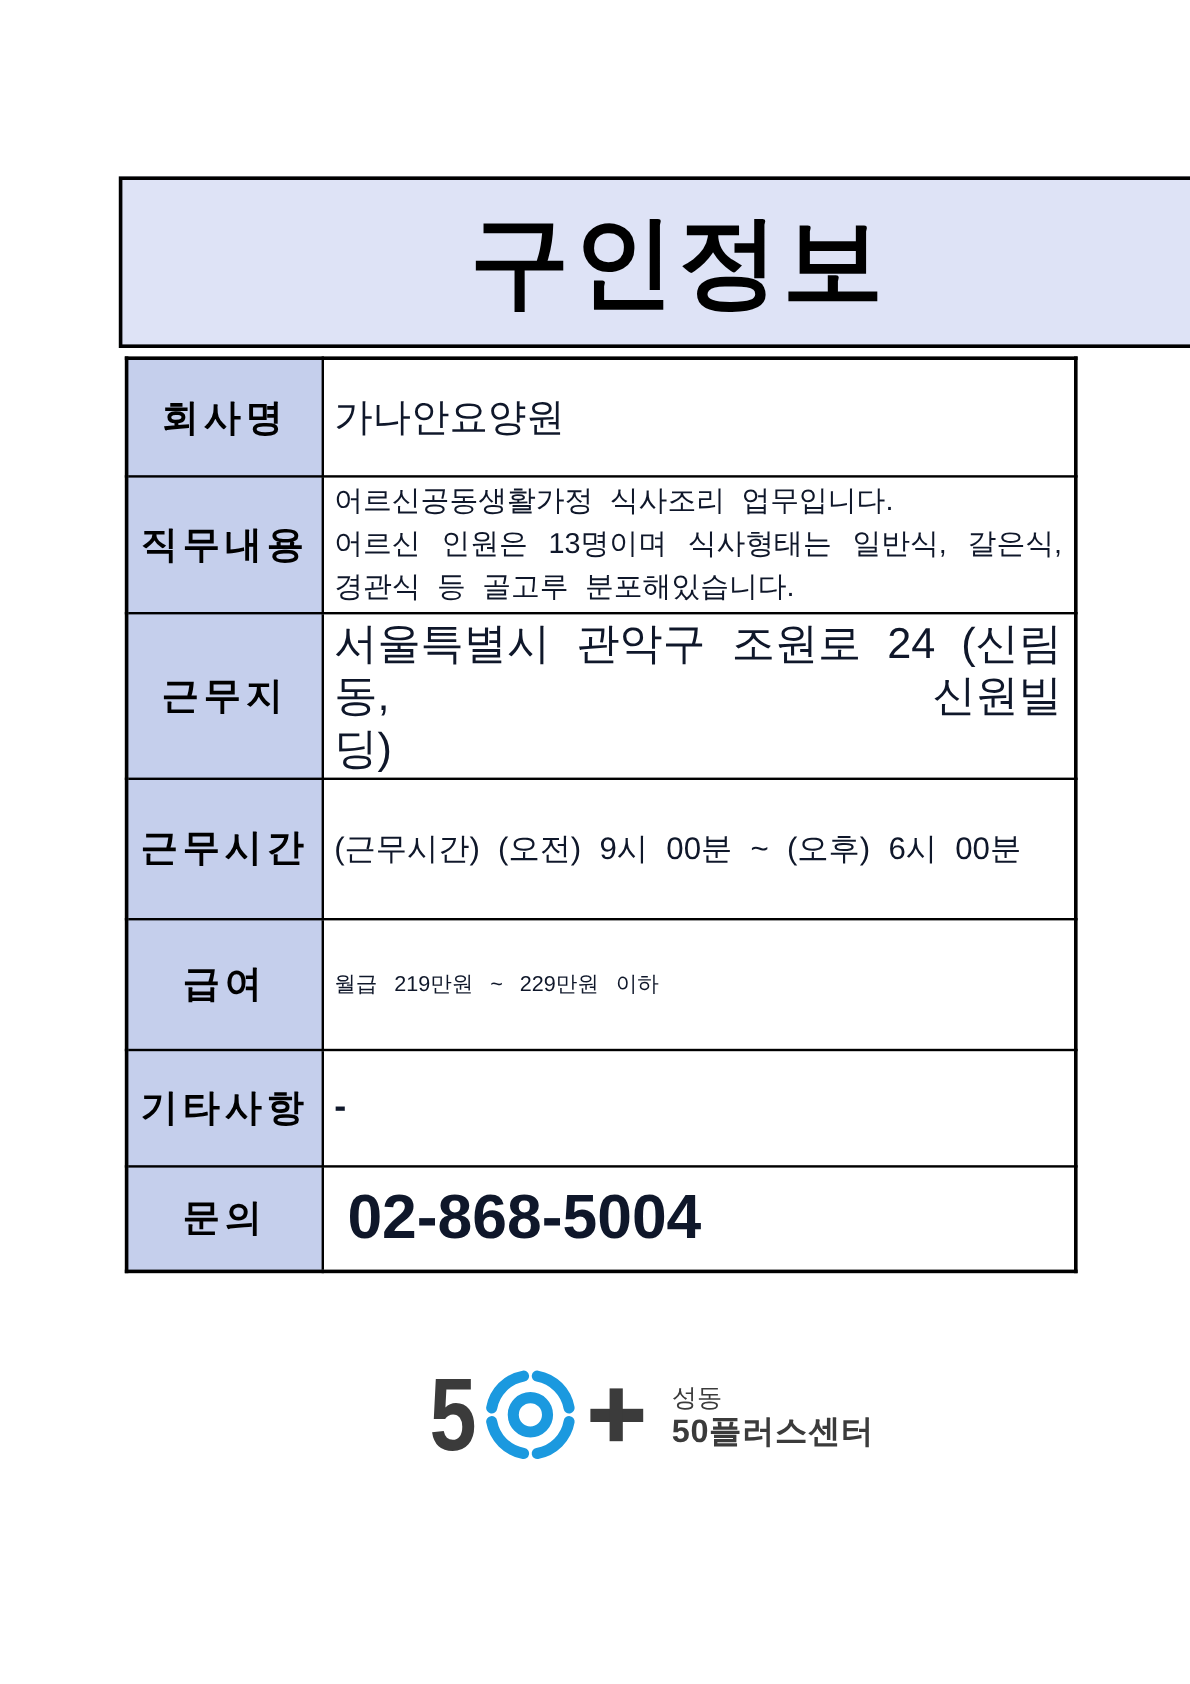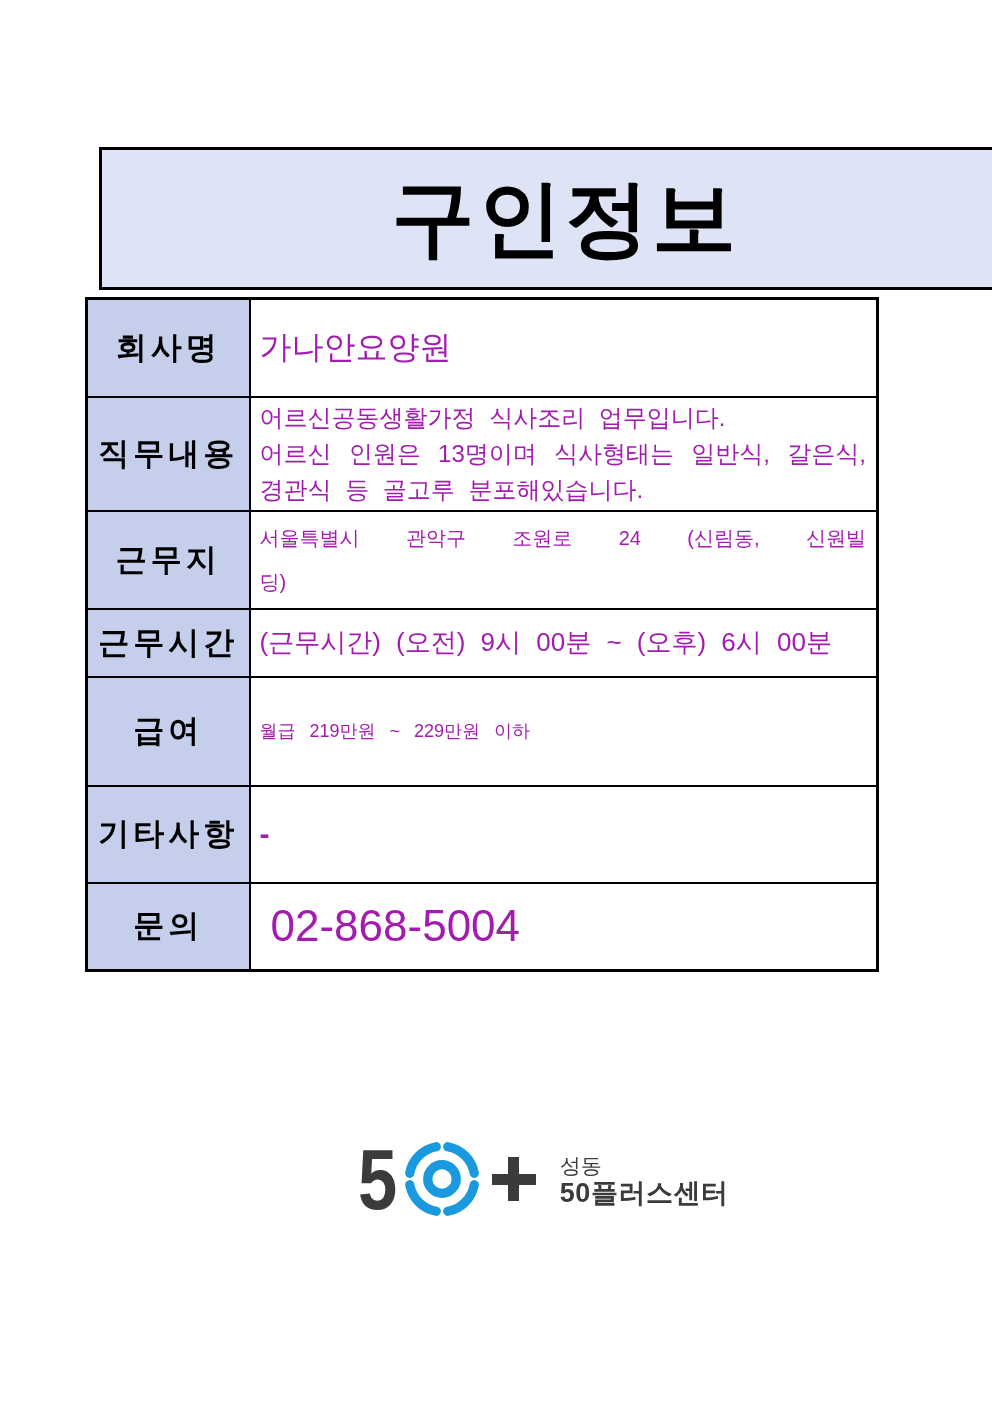--- a/index.html
+++ b/index.html
@@ -16,48 +16,48 @@
     position:absolute; left:99px; top:147px; width:932px; height:143px;
     background:#dee3f6; border:3px solid #000;
     display:flex; align-items:center; justify-content:center;
   }
   .title-box .title-text {
     font-size:84px; font-weight:800; letter-spacing:3px; color:#000;
   }
 
   
   table.info-table {
-    position:absolute; left:85px; top:297px; width:794px;
+    position:absolute; left:104px; top:297px; width:794px;
     border-collapse:collapse; table-layout:fixed;
     border:3px solid #000;
   }
   table.info-table th, table.info-table td {
     border:2px solid #000; vertical-align:middle;
   }
   table.info-table th {
     width:163px; background:#c5cfec;
     font-size:31px; font-weight:700; letter-spacing:4px;
     text-align:center; color:#000;
   }
-  table.info-table td { padding:2px 10px 2px 9px; color:#a21caf; }
+  table.info-table td { padding:2px 10px 2px 9px; color:#0f172a; }
 
   tr.r0 { height:98px; } tr.r1 { height:97px; }
   tr.r2 { height:111px; } tr.r3 { height:98px; }
-  tr.r4 { height:68px; } tr.r5 { height:109px; }
+  tr.r4 { height:117px; } tr.r5 { height:109px; }
   tr.r6 { height:97px; } tr.r7 { height:88px; }
 
   tr.r0 td, tr.r1 td { font-size:32px; word-spacing:10px; }
   tr.r2 td { font-size:24px; }
   tr.r2 td .line { line-height:36px; word-spacing:7px; }
-  tr.r3 td { font-size:20px; }
+  tr.r3 td { font-size:36px; }
   tr.r3 td .line { line-height:44px; word-spacing:9px; }
   tr.r4 td { font-size:26px; word-spacing:8px; }
   tr.r5 td { font-size:18px; word-spacing:9px; }
   tr.r6 td { font-size:30px; font-weight:600; }
-  tr.r7 td { font-size:44px; font-weight:400; letter-spacing:0px;padding-left:20px; }
+  tr.r7 td { font-size:52px; font-weight:700; letter-spacing:0px;padding-left:20px; }
 
   .just { text-align:justify; text-align-last:justify; }
 
   
   .logo {
     position:absolute; left:358px; top:1136px; height:86px;
     display:flex; align-items:center;
   }
   .logo-5 {
     font-size:86px; line-height:80px; font-weight:700; color:#3b3b3b;

